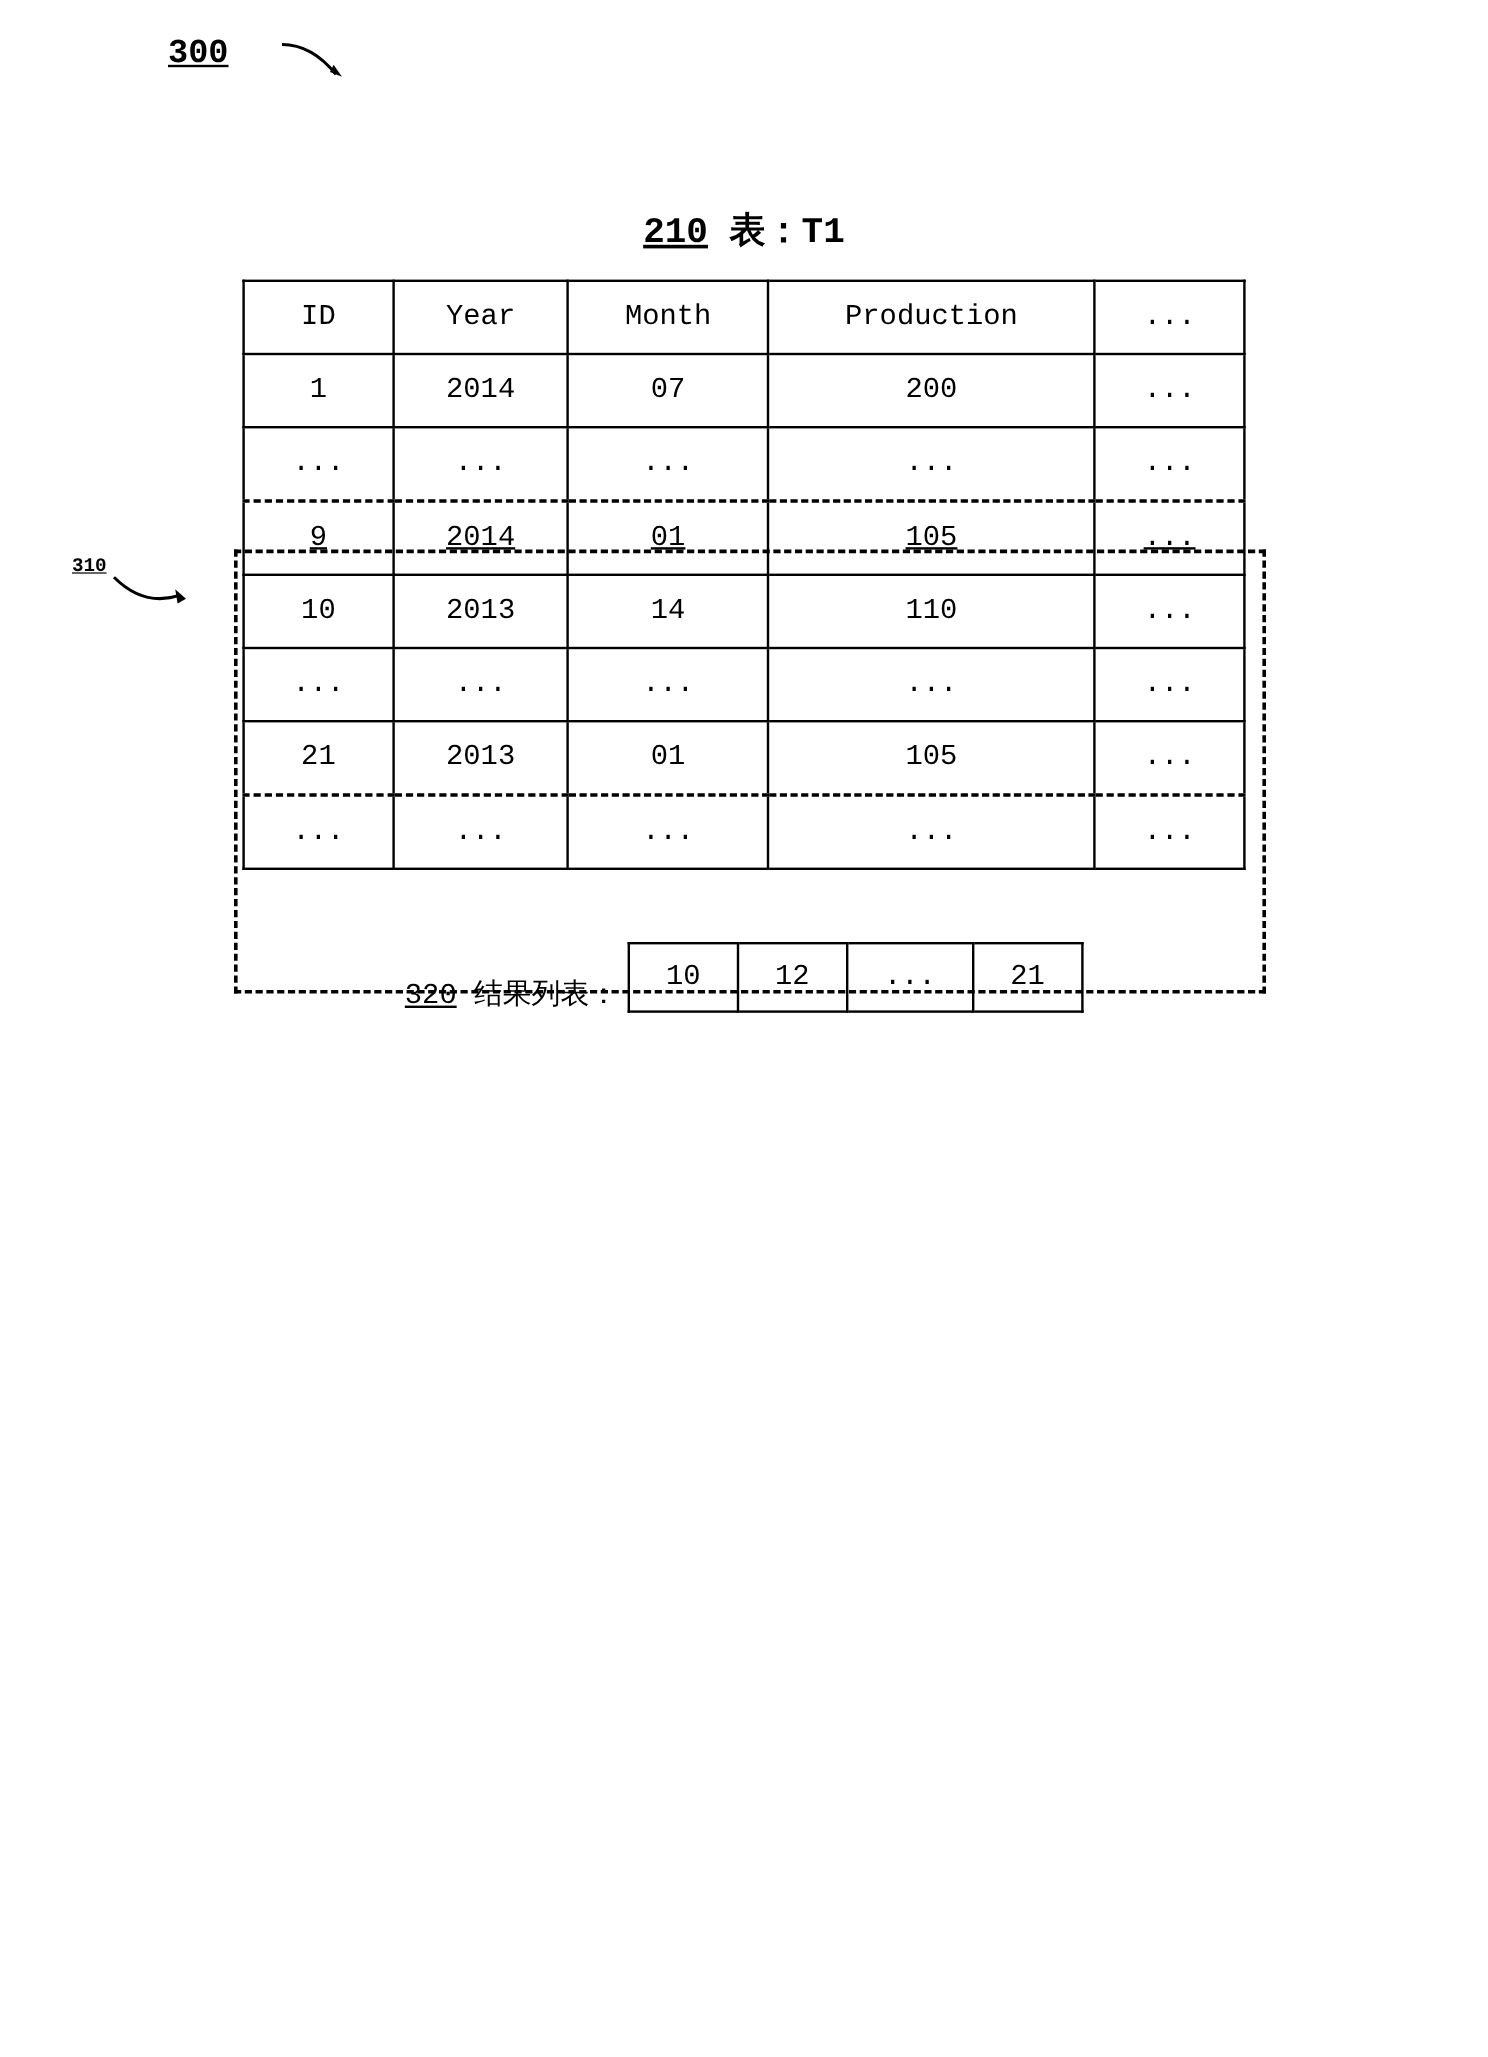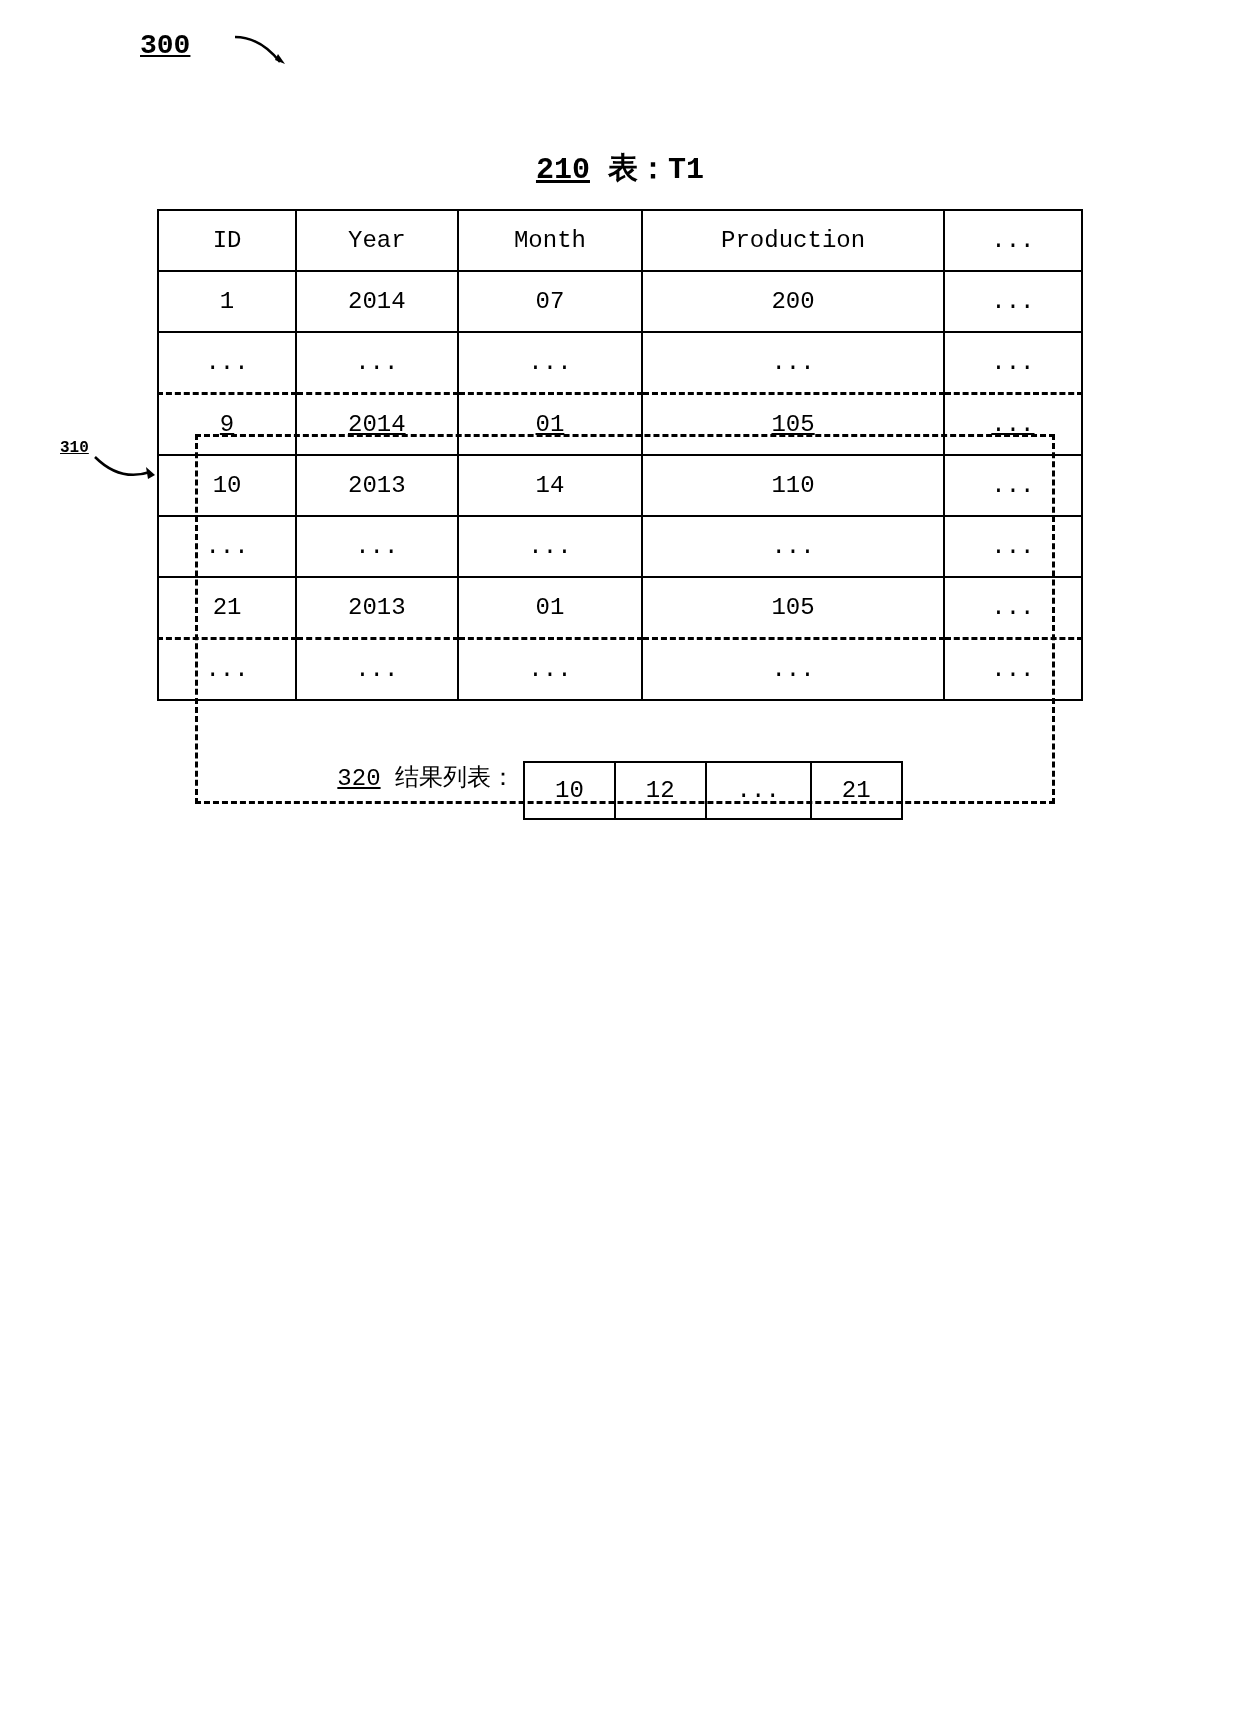--- a/index.html
+++ b/index.html
@@ -8,21 +8,21 @@
       min-height: 1714px;
       background: #fff;
       font-family: 'Courier New', Courier, monospace;
       color: #000;
       position: relative;
     }
 
     .page-container {
       width: 1240px;
       min-height: 1714px;
-      padding: 28px 60px;
+      padding: 52px 60px;
       position: relative;
     }
 
     
     .figure-number {
       position: absolute;
       top: 30px;
       left: 140px;
       font-size: 28px;
       font-weight: bold;
@@ -62,21 +62,21 @@
     }
 
     .table-title-num {
       text-decoration: underline;
     }
 
     
     .table-wrapper {
       position: relative;
       margin: 17px auto;
-      width: 926px;
+      width: 836px;
     }
 
     .data-table {
       width: 100%;
       border-collapse: collapse;
       border: 2px solid #000;
     }
 
     .data-table th, .data-table td {
       border: 2px solid #000;
@@ -114,21 +114,21 @@
       position: absolute;
       font-size: 16px;
       font-weight: bold;
       text-decoration: underline;
     }
 
     
     .result-section {
       margin-top: 60px;
       display: flex;
-      align-items: flex-start;
+      align-items: flex-end;
       justify-content: center;
       gap: 8px;
     }
 
     .result-label {
       font-size: 24px;
       font-family: 'Courier New', Courier, monospace;
     }
 
     .result-label-num {

